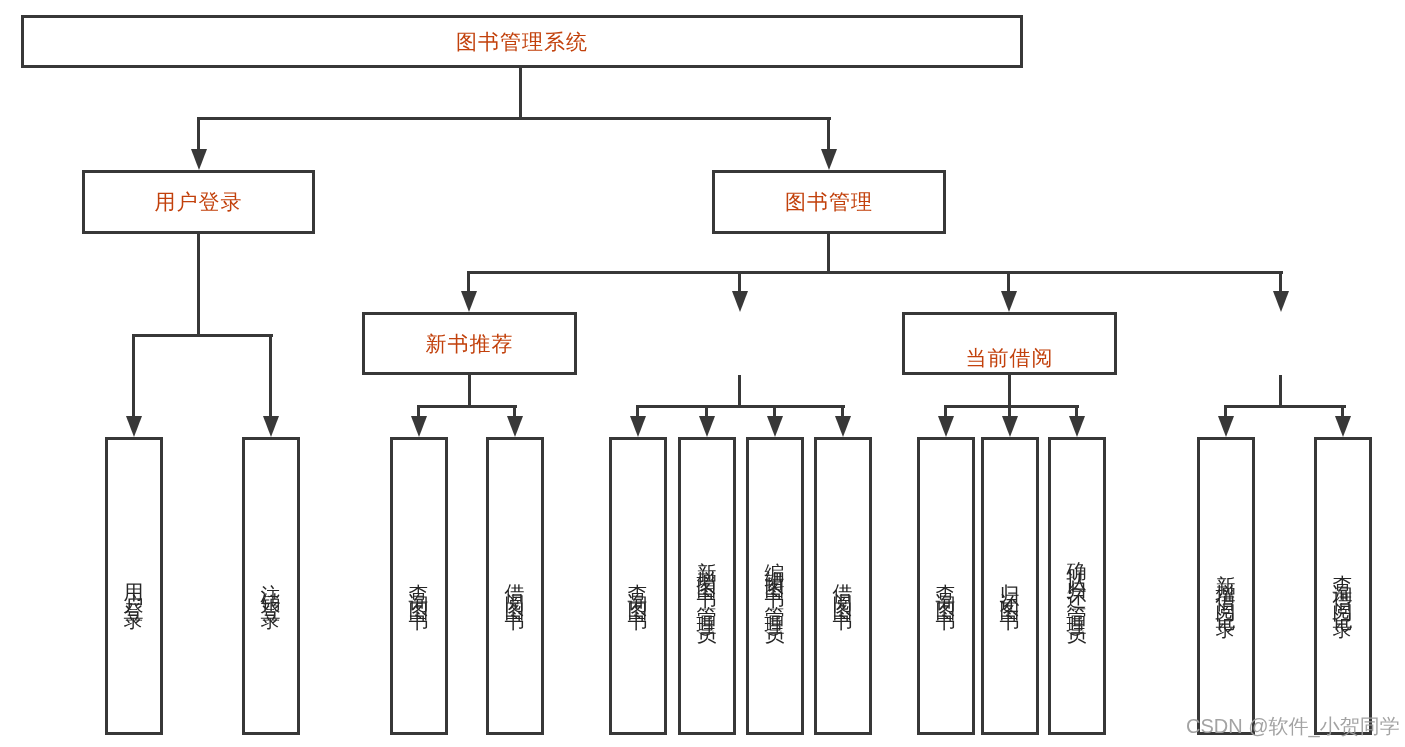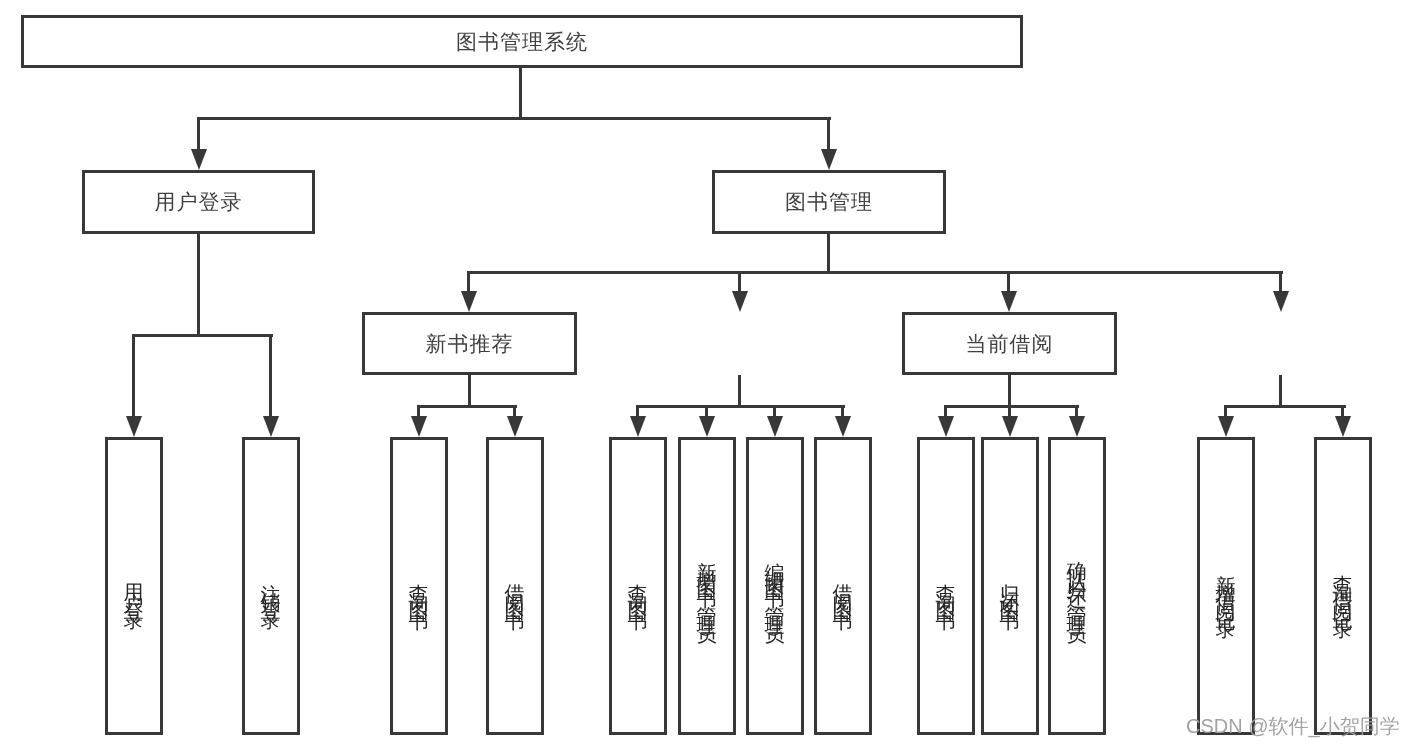--- a/index.html
+++ b/index.html
@@ -17,21 +17,21 @@
     box-sizing: border-box;
     border: 3px solid #383838;
     background: #ffffff;
     display: flex;
     align-items: center;
     justify-content: center;
   }
   .hnode span {
     font-size: 21px;
     letter-spacing: 1px;
-    color: #404040;
+    color: #c2410c;
     white-space: nowrap;
   }
   .leaf span {
     writing-mode: vertical-rl;
     text-orientation: mixed;
     font-size: 20px;
     line-height: 1;
     letter-spacing: 9px;
     color: #262626;
     white-space: nowrap;
@@ -70,21 +70,21 @@
 
   <div class="box hnode" style="left:712px; top:170px; width:234px; height:64px;">
     <span>图书管理</span>
   </div>
 
   <div class="box hnode" style="left:362px; top:312px; width:215px; height:63px;">
     <span>新书推荐</span>
   </div>
 
 
-  <div class="box hnode" style="left:902px; top:312px; width:215px; height:63px;">
+  <div class="box hnode" style="left:902px; top:312px; width:215px; height:63px;align-items:flex-end;">
     <span>当前借阅</span>
   </div>
 
 
   <div class="box leaf" style="left:105px; top:437px; width:58px; height:298px;">
     <span>用户登录</span>
   </div>
 
   <div class="box leaf" style="left:242px; top:437px; width:58px; height:298px;">
     <span>注销登录</span>

